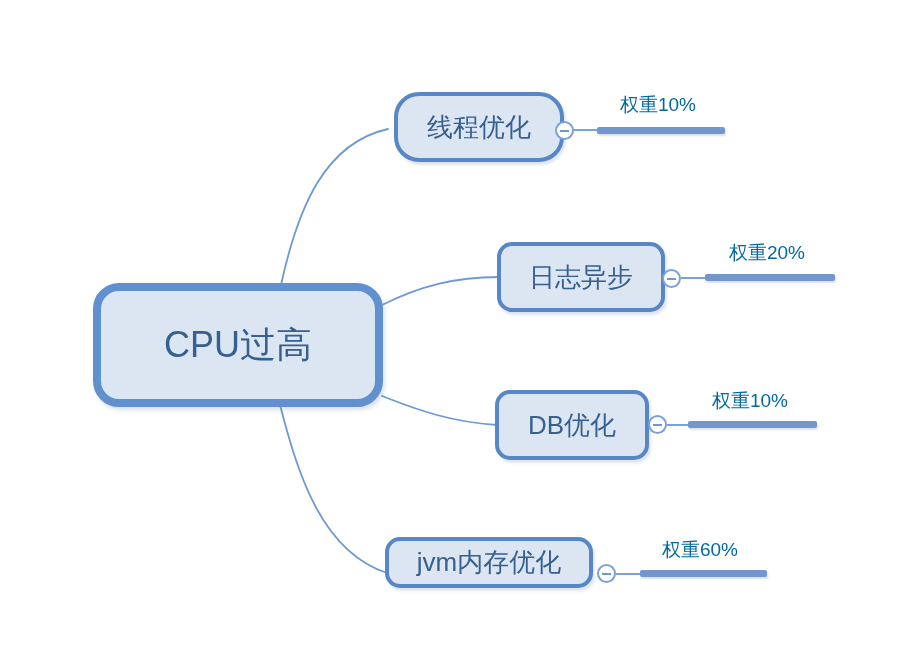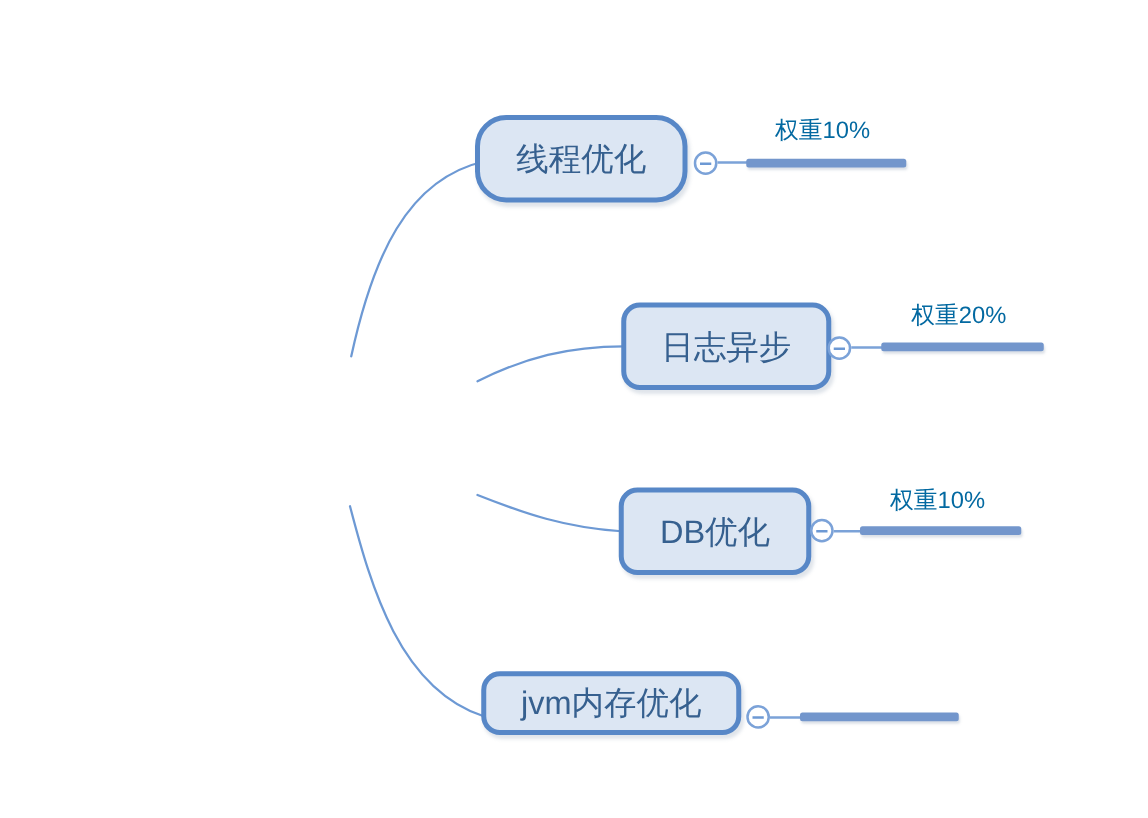--- a/index.html
+++ b/index.html
@@ -94,22 +94,25 @@
 
 <div class="canvas">
 
   <svg class="links" viewBox="0 0 918 654">
     <path d="M 281 285 C 298 207, 325 143, 388 129" fill="none" stroke="#6d99d4" stroke-width="1.8" stroke-linecap="round"></path>
     <path d="M 382 305 C 420 286, 455 277, 499 277" fill="none" stroke="#6d99d4" stroke-width="1.8" stroke-linecap="round"></path>
     <path d="M 382 396 C 420 411, 452 422, 497 425" fill="none" stroke="#6d99d4" stroke-width="1.8" stroke-linecap="round"></path>
     <path d="M 280 405 C 297 470, 320 551, 387 573" fill="none" stroke="#6d99d4" stroke-width="1.8" stroke-linecap="round"></path>
   </svg>
 
+  <div class="topic root" style="left:93px; top:283px; width:290px; height:124px;">
+    <span>CPU过高</span>
+  </div>
 
-  <div class="topic child" style="left:380px; top:92px; width:170px; height:70px;border-radius:25px;">
+  <div class="topic child" style="left:394px; top:92px; width:170px; height:70px;border-radius:25px;">
     <span>线程优化</span>
   </div>
   <div class="collapse" style="left:555px; top:121px;">
     <span class="minus"></span>
   </div>
   <div class="wire" style="left:574px; top:129px; width:24px;"></div>
   <div class="weight" style="left:588px; top:94px;">权重10%</div>
   <div class="bar" style="left:597px; top:127px; width:128px;"></div>
 
   <div class="topic child" style="left:497px; top:242px; width:168px; height:70px;">
@@ -132,15 +135,16 @@
   <div class="weight" style="left:680px; top:390px;">权重10%</div>
   <div class="bar" style="left:688px; top:421px; width:129px;"></div>
 
   <div class="topic child" style="left:385px; top:537px; width:208px; height:51px;">
     <span>jvm内存优化</span>
   </div>
   <div class="collapse" style="left:597px; top:564px;">
     <span class="minus"></span>
   </div>
   <div class="wire" style="left:616px; top:573px; width:25px;"></div>
+  <div class="weight" style="left:630px; top:539px;">权重60%</div>
   <div class="bar" style="left:640px; top:570px; width:127px;"></div>
 
 </div>
 
 </body></html>

